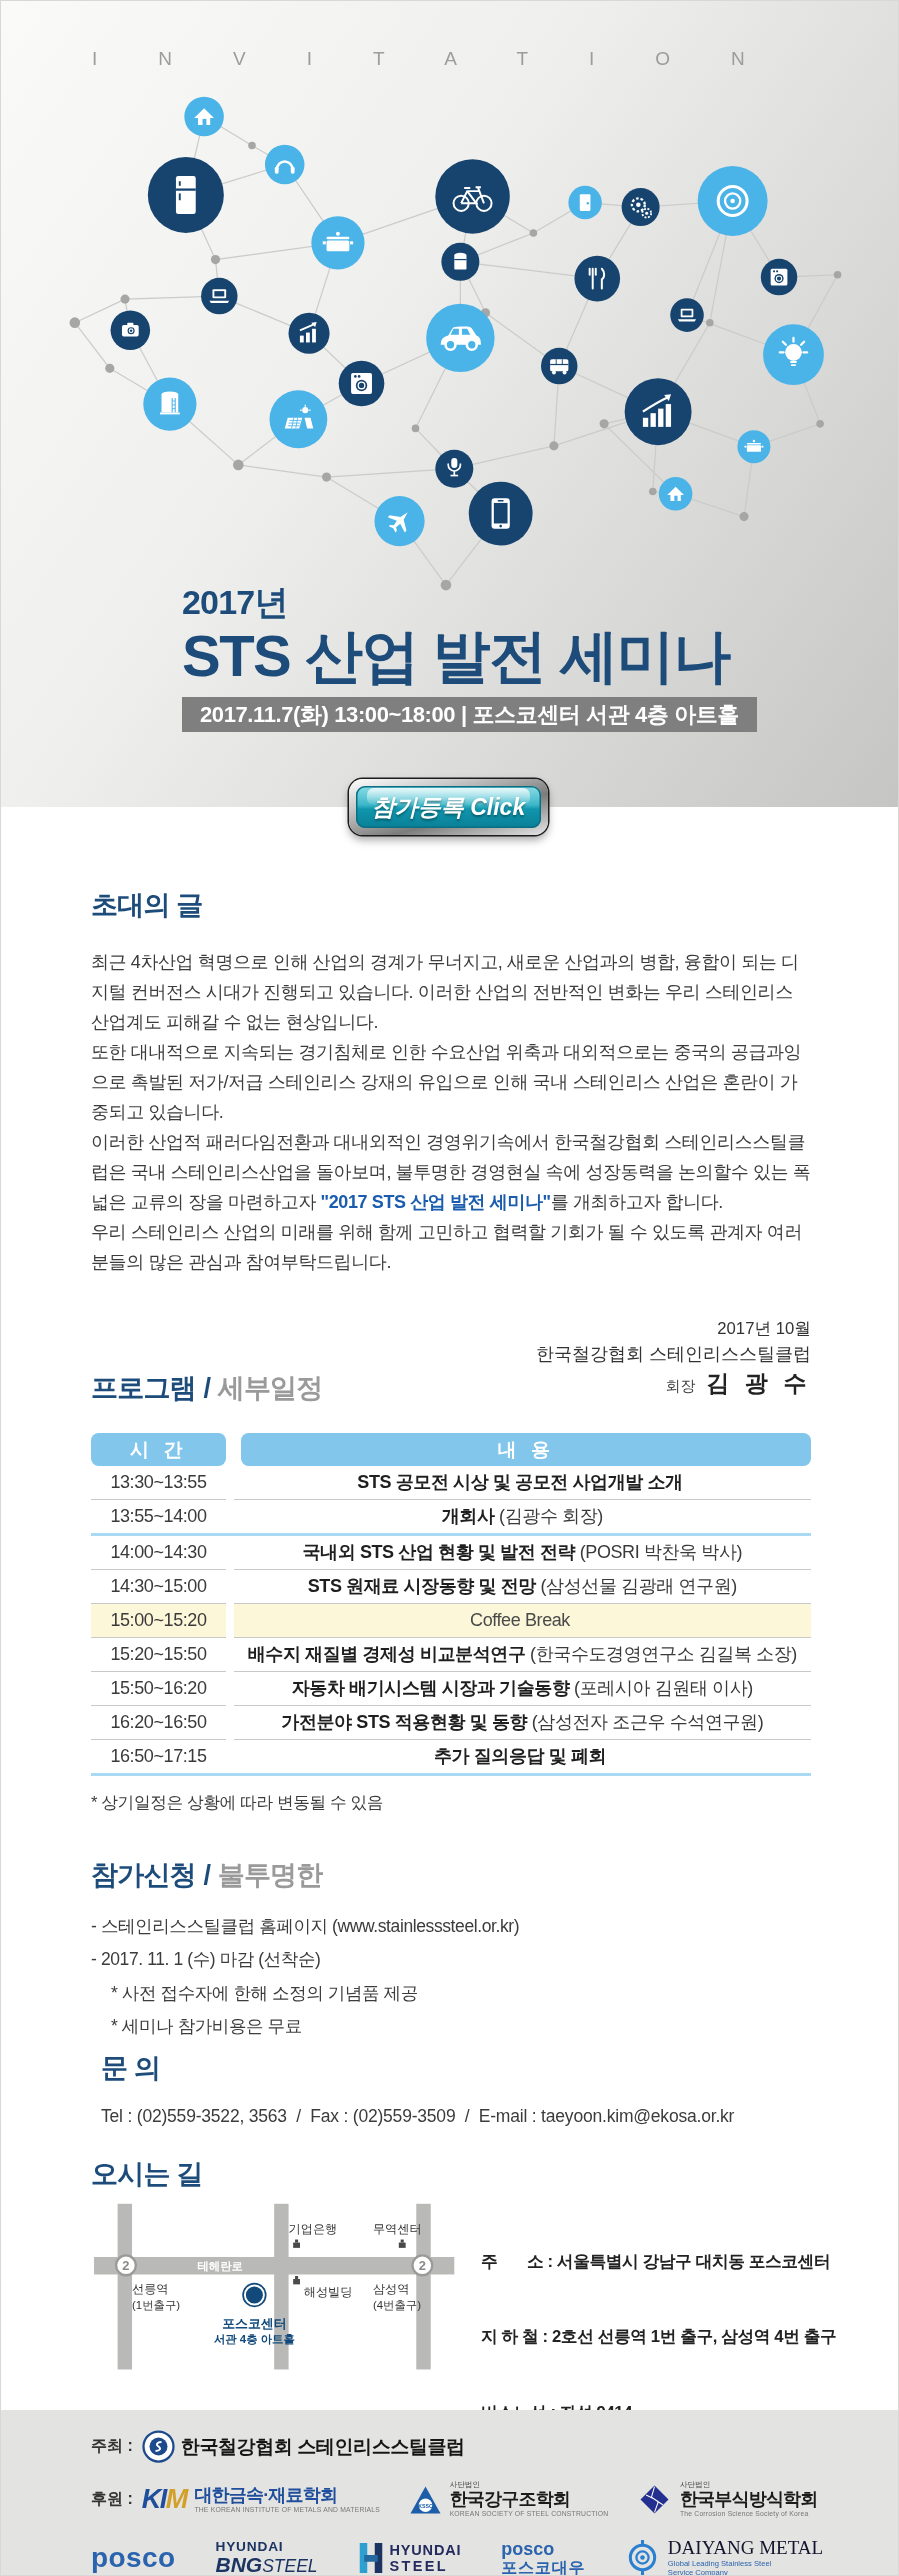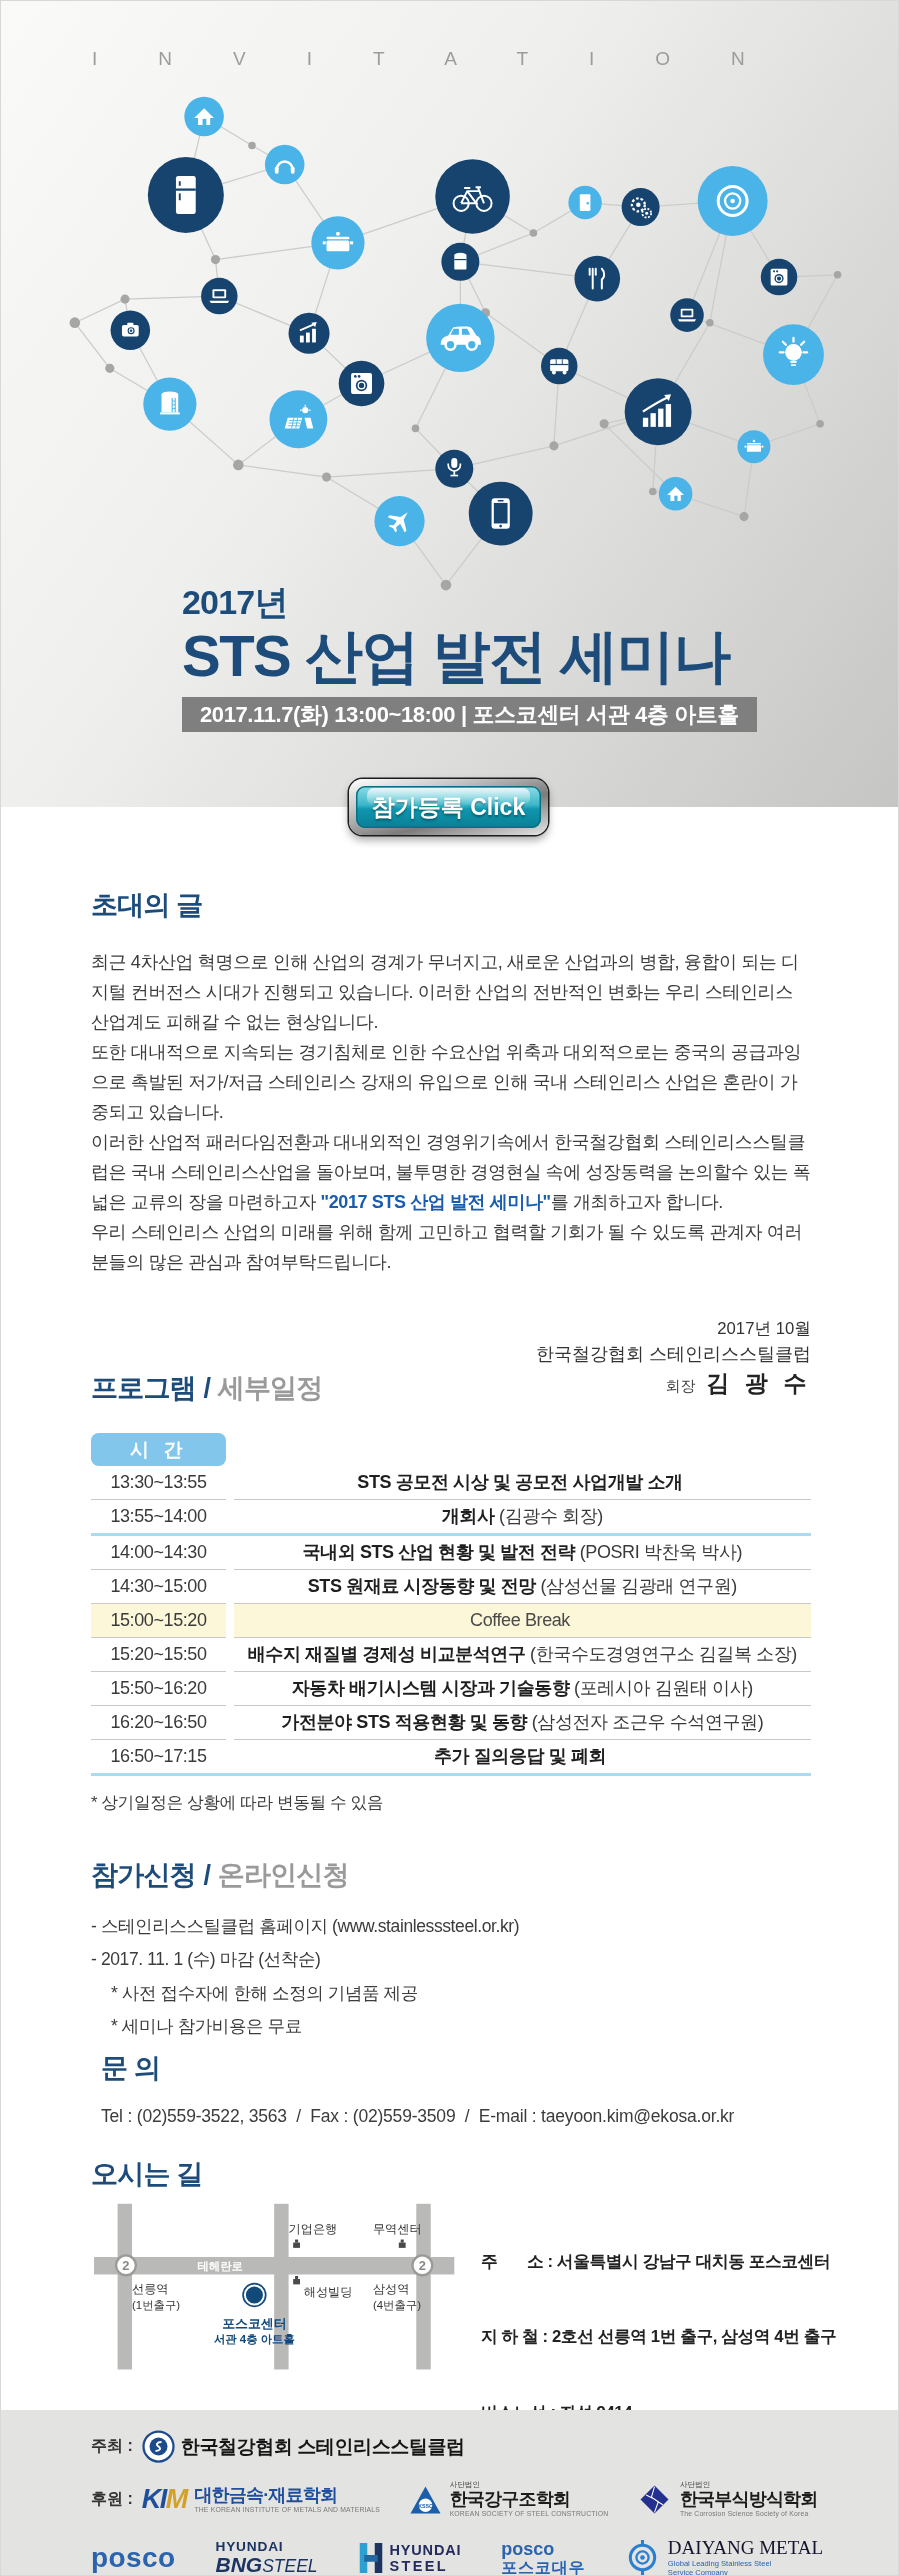--- a/index.html
+++ b/index.html
@@ -15,21 +15,21 @@
   .network{position:absolute;left:0;top:0;width:899px;height:616px;}
   .title-block{position:absolute;left:181px;top:583px;}
   .title-year{font-size:34px;font-weight:bold;color:#1d4c7b;letter-spacing:-0.8px;line-height:37px;}
   .title-main{font-size:58px;font-weight:bold;color:#1d4c7b;letter-spacing:-1.5px;line-height:65px;margin-top:1.5px;}
   .date-band{display:inline-block;margin-top:9px;background:#7f7f7f;color:#ffffff;
         font-size:22px;font-weight:bold;line-height:35px;padding:0 18px;letter-spacing:-0.4px;}
 
   
   .register-btn{position:absolute;left:348px;top:778px;width:199px;height:56px;border-radius:13.7px;
         background:linear-gradient(165deg,#ffffff 0%,#c9c9c9 28%,#7c7c7c 62%,#e6e6e6 100%);
-        box-shadow:0 0 0 1.5px #1c1c1c,0 4.6px 9px rgba(0,0,0,.35);padding:7px;box-sizing:border-box;cursor:pointer;}
+        box-shadow:0 0 0 1.5px #1c1c1c,0 4.6px 9px rgba(0,0,0,.35);padding:7px;box-sizing:border-box;cursor:pointer;font-style:italic;}
   .register-btn .inner{position:relative;width:100%;height:100%;border-radius:9px;overflow:hidden;
         background:linear-gradient(180deg,#8bdde6 0%,#3db7c9 45%,#0f96ad 55%,#0a7f97 100%);
         box-shadow:inset 0 0 0 1.5px #0b6f83;
         display:flex;align-items:center;justify-content:center;
         color:#ffffff;font-size:23px;font-weight:bold;text-shadow:0 1.5px 2.3px rgba(0,0,0,.35);}
   .register-btn .inner::before{content:"";position:absolute;left:6%;right:6%;top:5%;height:40%;border-radius:6.8px;
         background:linear-gradient(180deg,rgba(255,255,255,.8),rgba(255,255,255,.06));}
   .register-btn .label{position:relative;z-index:1;}
 
   
@@ -445,20 +445,21 @@
     </div>
   </div>
 
   <div class="sec-program">
     <div class="sec-h">
       <span>프로그램</span><span class="sep">/</span><span class="sub">세부일정</span>
     </div>
     <div class="ptable">
       <div class="phead">
         <div class="hc time">시 간</div>
+        <div class="hc cont">내 용</div>
       </div>
       <div class="prow">
         <div class="cell time">13:30~13:55</div>
         <div class="cell cont"><span class="ttl">STS 공모전 시상 및 공모전 사업개발 소개</span><span class="spk"></span></div>
       </div>
       <div class="prow nb">
         <div class="cell time">13:55~14:00</div>
         <div class="cell cont"><span class="ttl">개회사</span><span class="spk">(김광수 회장)</span></div>
       </div>
       <div class="blue-div"></div>
@@ -490,21 +491,21 @@
         <div class="cell time">16:50~17:15</div>
         <div class="cell cont"><span class="ttl">추가 질의응답 및 폐회</span><span class="spk"></span></div>
       </div>
       <div class="blue-div"></div>
     </div>
     <div class="pnote">* 상기일정은 상황에 따라 변동될 수 있음</div>
   </div>
 
   <div class="sec-register">
     <div class="sec-h">
-      <span>참가신청</span><span class="sep">/</span><span class="sub">온라인신청</span>
+      <span>참가신청</span><span class="sep">/</span><span class="sub">불투명한</span>
     </div>
     <div class="reg-list">
       <div class="item">- 스테인리스스틸클럽 홈페이지 (www.stainlesssteel.or.kr)</div>
       <div class="item">- 2017. 11. 1 (수) 마감 (선착순)</div>
       <div class="subitem">* 사전 접수자에 한해 소정의 기념품 제공</div>
       <div class="subitem">* 세미나 참가비용은 무료</div>
     </div>
   </div>
 
   <div class="sec-contact">

